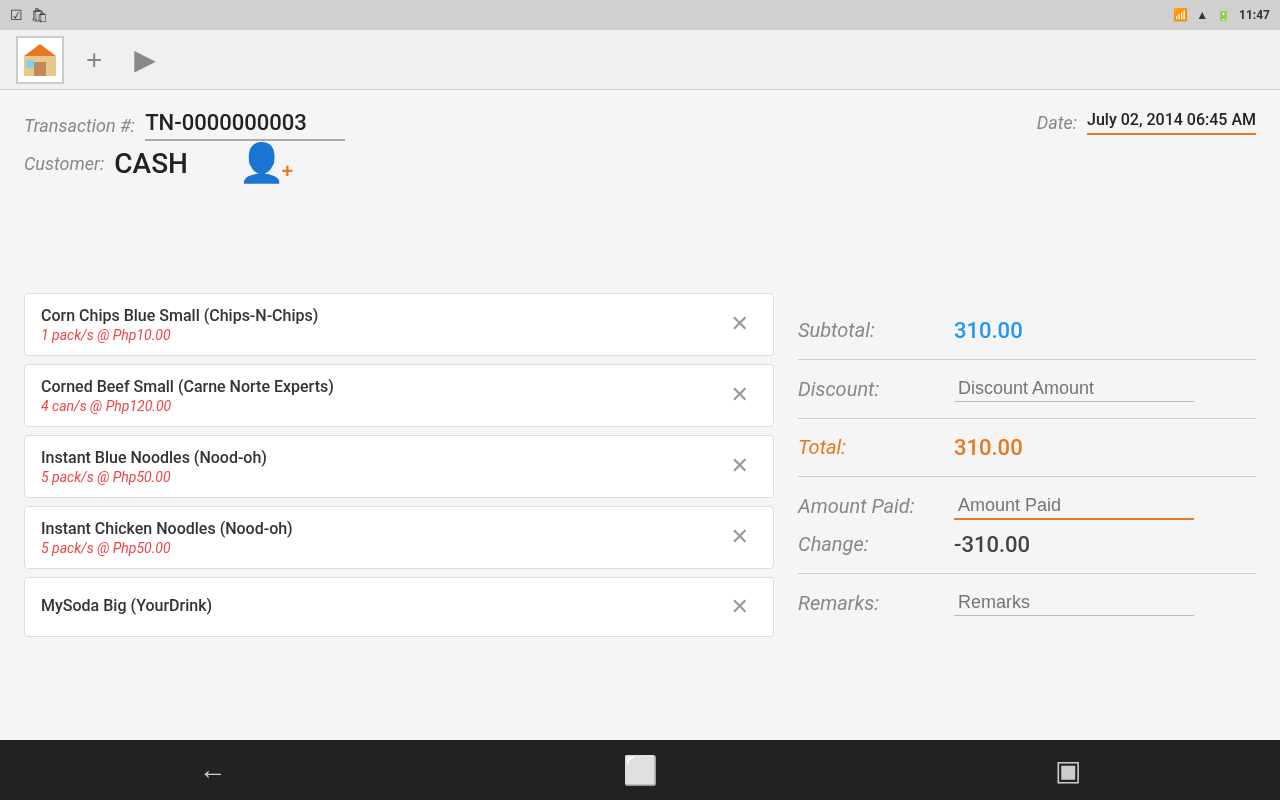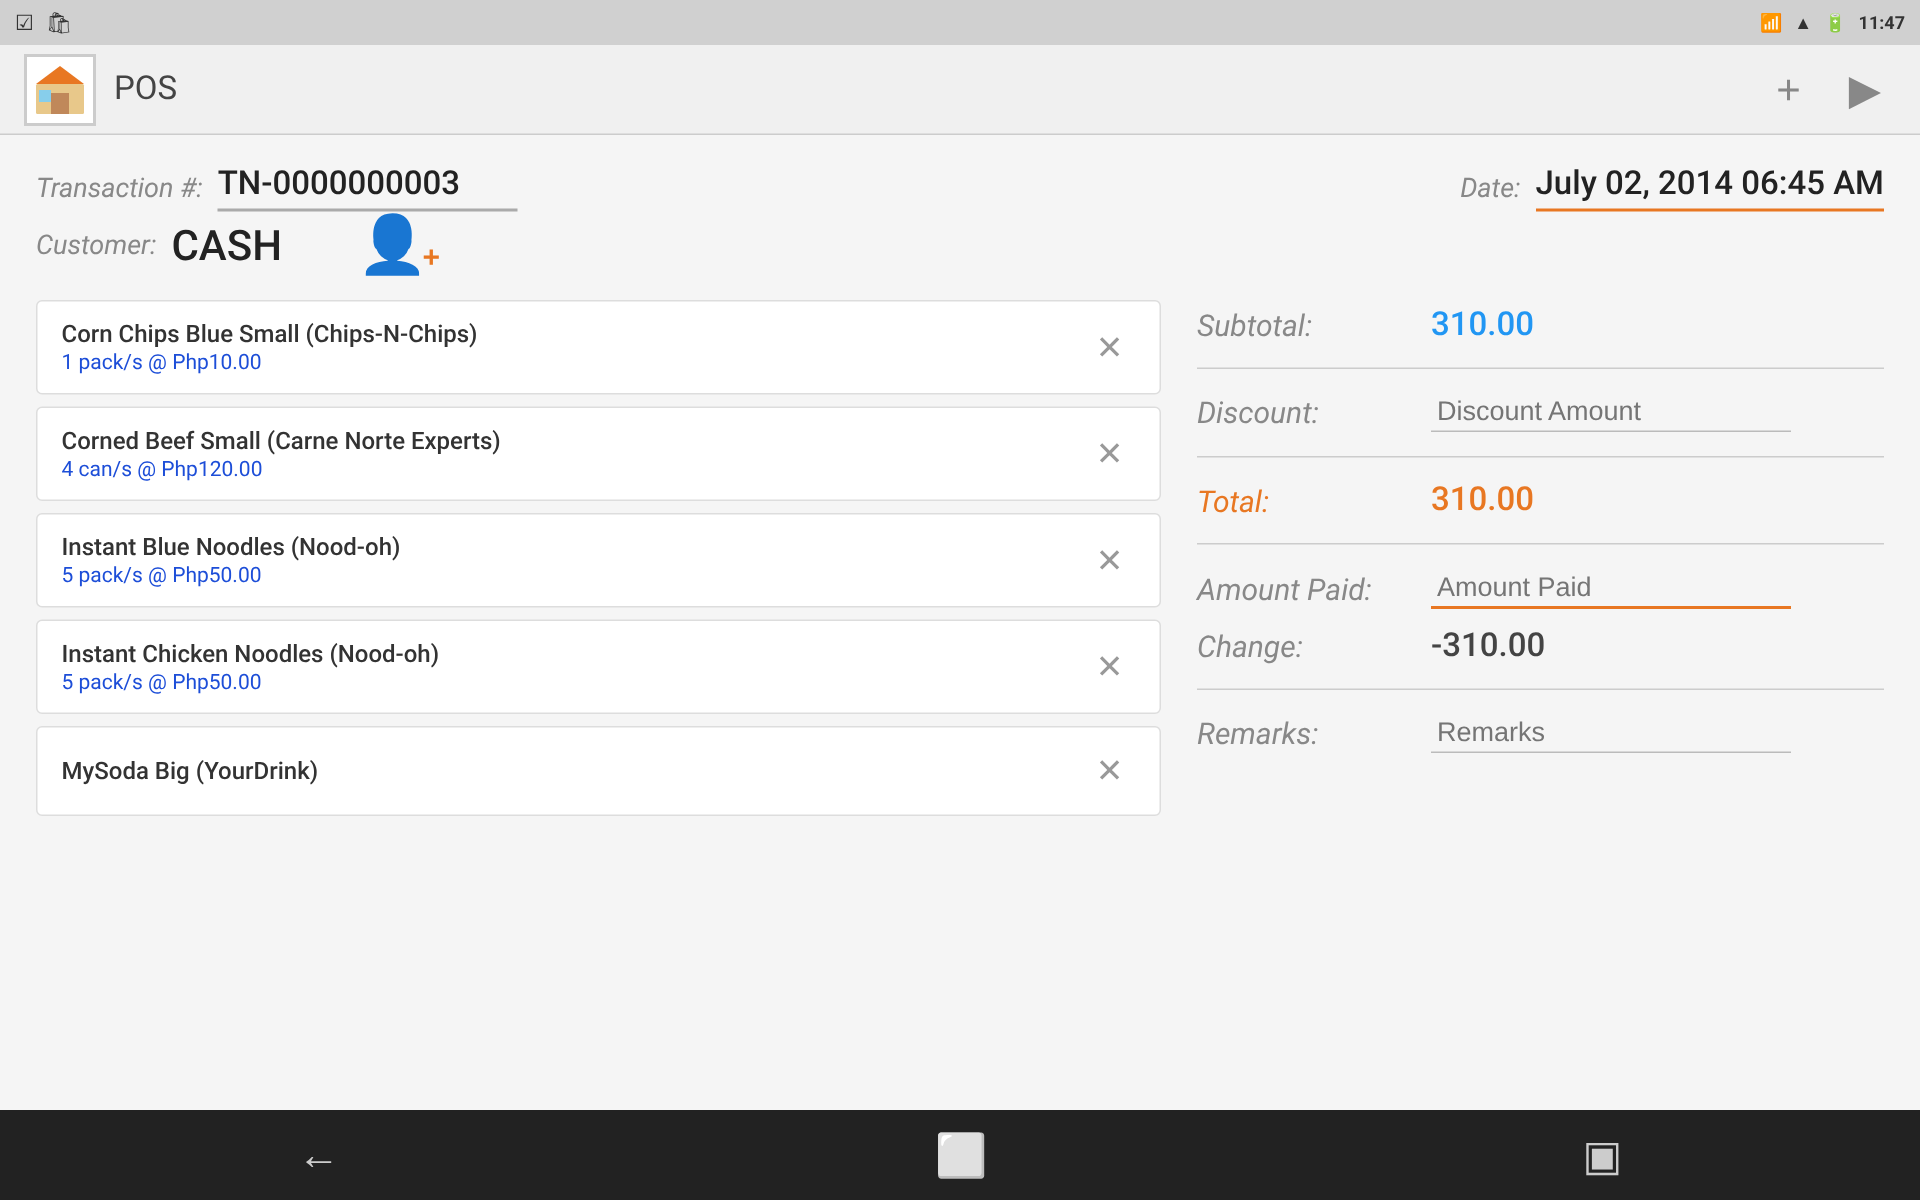--- a/index.html
+++ b/index.html
@@ -114,20 +114,21 @@
       cursor: pointer;
       border: none;
       background: none;
     }
 
     
     .body-row {
       display: flex;
       flex: 1;
       gap: 24px;
+      align-items: center;
     }
 
     
     .item-list {
       flex: 0 0 750px;
       display: flex;
       flex-direction: column;
       gap: 8px;
       overflow-y: auto;
     }
@@ -135,21 +136,21 @@
       background: #fff;
       border-radius: 4px;
       border: 1px solid #ddd;
       padding: 12px 16px;
       display: flex;
       align-items: center;
       justify-content: space-between;
     }
     .item-info { flex: 1; }
     .item-name { font-size: 16px; color: #333; font-weight: 500; }
-    .item-detail { font-size: 14px; color: #1d4ed8; margin-top: 2px; }
+    .item-detail { font-size: 14px; color: #ef4444; margin-top: 2px; font-style: italic; }
     .item-remove {
       font-size: 22px;
       color: #999;
       cursor: pointer;
       background: none;
       border: none;
       padding: 4px 8px;
     }
 
     
@@ -215,21 +216,21 @@
     }
 
     
     .date-group {
       display: flex;
       align-items: center;
       gap: 10px;
       margin-left: auto;
     }
     .date-value {
-      font-size: 22px;
+      font-size: 16px;
       color: #222;
       font-weight: 500;
       border-bottom: 2px solid #e87722;
       padding-bottom: 4px;
     }
 
     
     .status-icon { font-size: 14px; }
   </style>
 </head>
@@ -250,21 +251,20 @@
 
 <div class="toolbar">
   <div class="app-logo">
     <svg width="36" height="36" viewBox="0 0 36 36">
       <rect x="2" y="14" width="32" height="20" fill="#e8c88a" rx="1"></rect>
       <polygon points="18,2 2,14 34,14" fill="#e87722"></polygon>
       <rect x="12" y="20" width="12" height="14" fill="#c0885a"></rect>
       <rect x="4" y="18" width="8" height="8" fill="#87ceeb"></rect>
     </svg>
   </div>
-  <span class="app-title">POS</span>
   <button class="toolbar-btn">+</button>
   <button class="toolbar-btn">▶</button>
 </div>
 
 <div class="main-content">
 
   <div class="header-row">
     <div class="field-group">
       <span class="field-label">Transaction #:</span>
       <span class="field-value-underline">TN-0000000003</span>

